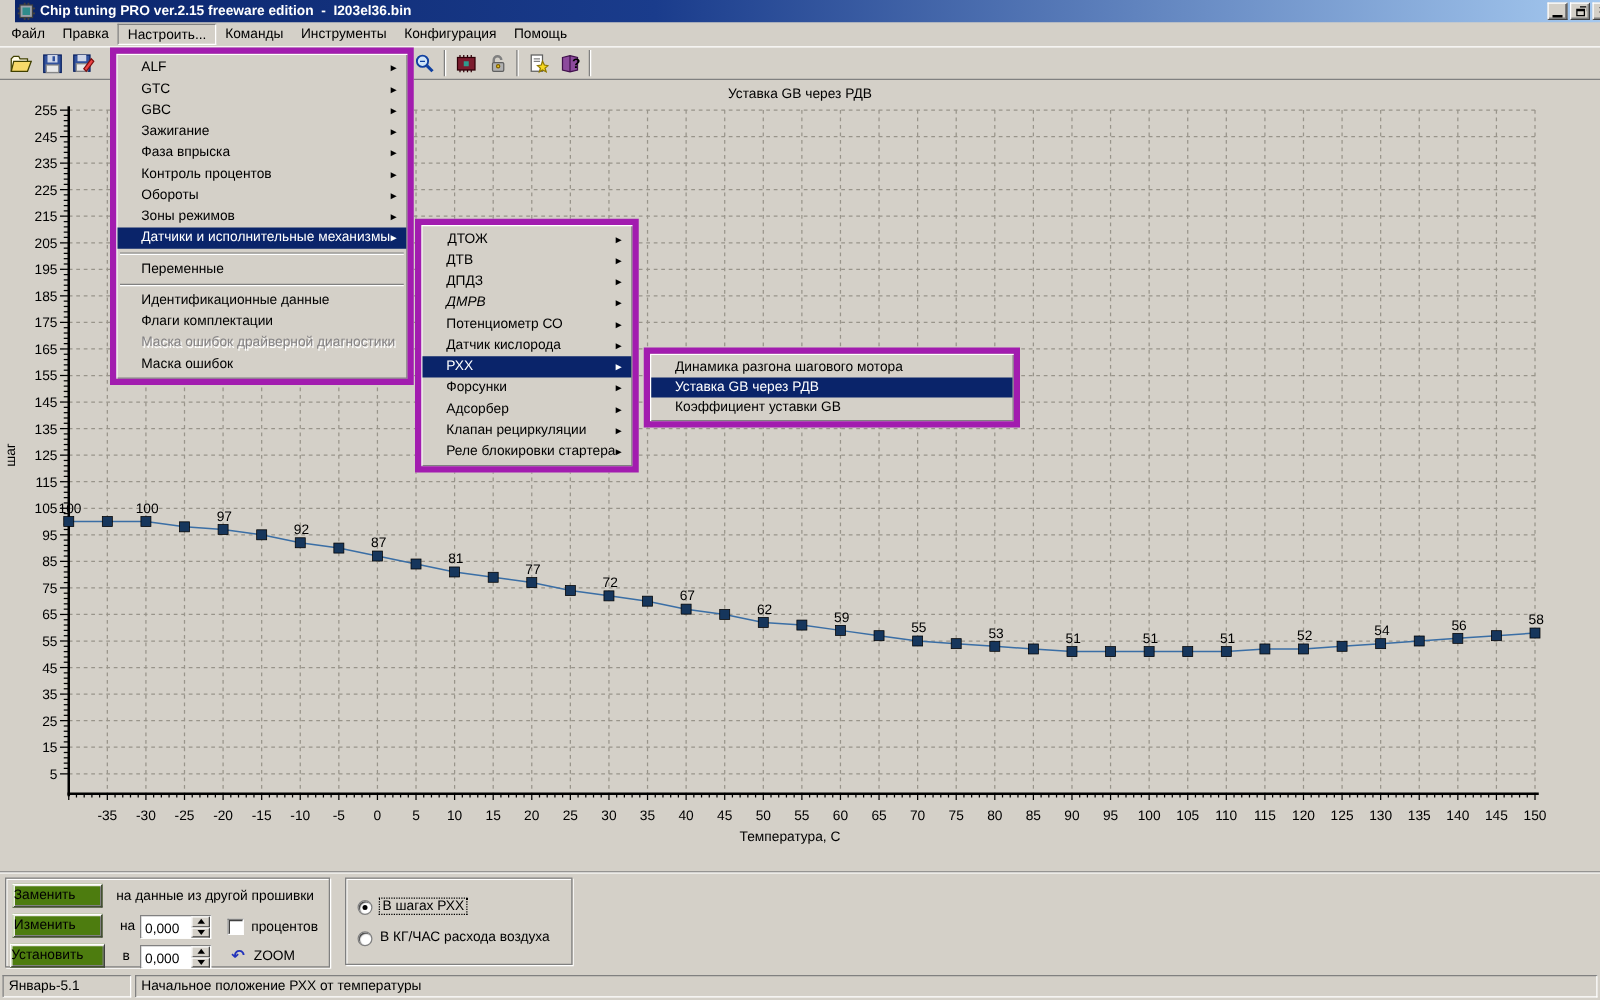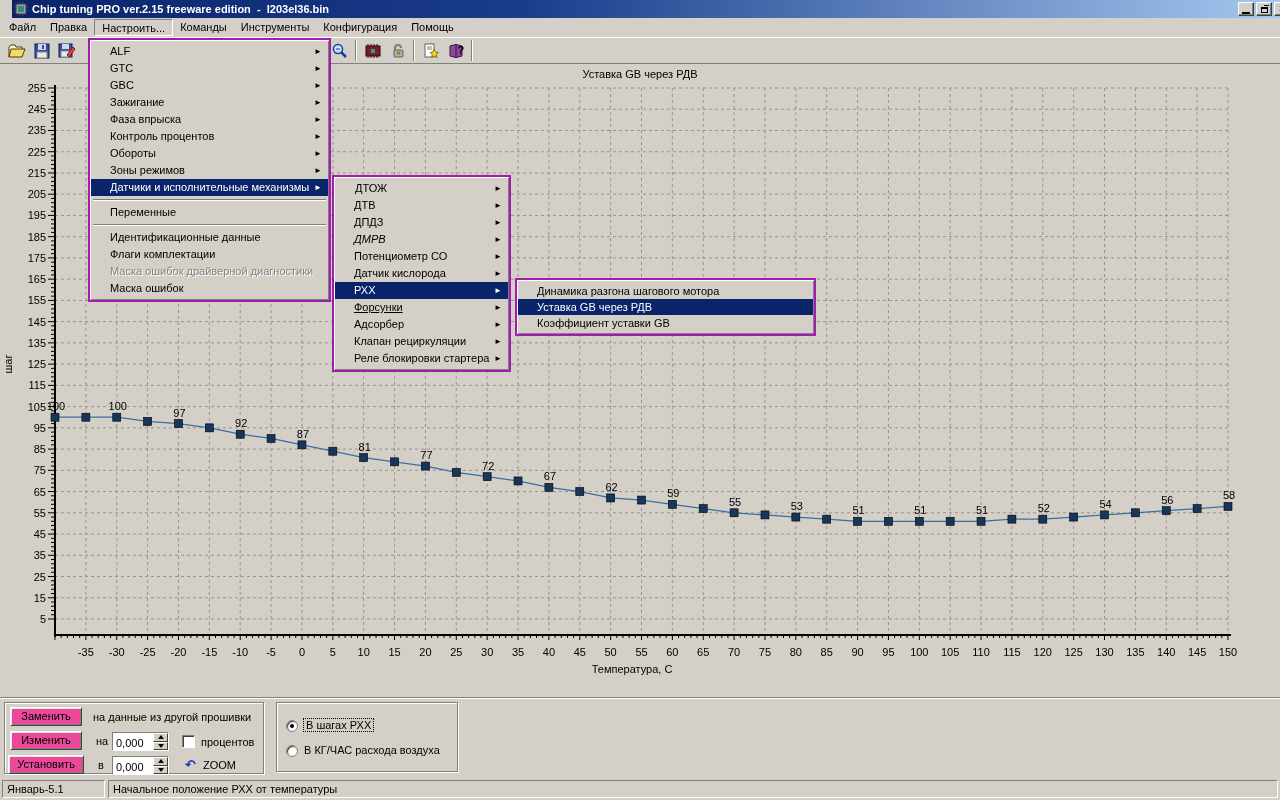--- a/index.html
+++ b/index.html
@@ -36,37 +36,37 @@
   .tb-sep { width:2px; height:21px; border-left:1px solid #808080; border-right:1px solid #fff; margin:0 3px; }
 
   
   #chart-wrap { position:absolute; left:0; top:64px; width:1280px; height:634px; }
   svg text { font-family:"Liberation Sans","DejaVu Sans",sans-serif; font-size:11px; fill:#000; }
 
   .hr-groove { position:absolute; left:0; width:1280px; height:2px;
     border-top:1px solid #808080; border-bottom:1px solid #fff; }
 
   
-  .menu { position:absolute; background:#d4d0c8; border:2px solid #a21caf;
+  .menu { position:absolute; background:#d4d0c8; border:5px solid #a21caf;
     box-shadow:inset 1px 1px 0 #fff, inset -1px -1px 0 #808080; padding:3px 1px; z-index:50; }
   .menu-row { position:relative; height:17px; line-height:17px; padding-left:19px; white-space:nowrap; }
   .menu-row .arrow { position:absolute; right:6px; top:0; font-size:8px; }
   .menu-row.hl { background:#0a246a; color:#fff; }
   .menu-row.disabled { color:#848284; text-shadow:1px 1px 0 #fff; }
   .menu-sep { height:8px; position:relative; }
   .menu-sep::after { content:""; position:absolute; left:2px; right:2px; top:3px;
     border-top:1px solid #808080; border-bottom:1px solid #fff; }
 
   
   #bottom-panel { position:absolute; left:0; top:699px; width:1280px; height:79px; background:#d4d0c8; }
   .groupbox { position:absolute; border:1px solid #808080;
     box-shadow:1px 1px 0 #fff, inset 1px 1px 0 #fff; }
-  .btn { position:absolute; background:#ec4899; border:1px solid;
+  .btn { position:absolute; background:#4d7c0f; border:1px solid;
     border-color:#fff #404040 #404040 #fff; box-shadow:inset 1px 1px 0 #ecebe5, inset -1px -1px 0 #808080;
-    text-align:center; line-height:17px; font-size:11px; }
+    text-align:left; line-height:17px; font-size:11px; }
   .lbl { position:absolute; white-space:nowrap; }
   .spinbox { position:absolute; width:57px; height:19px; background:#fff;
     border:1px solid; border-color:#808080 #fff #fff #808080; box-shadow:inset 1px 1px 0 #404040; display:flex; }
   .spinbox input { flex:1; border:0; outline:0; font:11px "Liberation Sans","DejaVu Sans",sans-serif;
     padding:2px 0 0 3px; background:#fff; width:36px; }
   .updown { width:15px; display:flex; flex-direction:column; }
   .ud-btn { flex:1; background:#d4d0c8; border:1px solid; border-color:#fff #404040 #404040 #fff;
     display:flex; align-items:center; justify-content:center; }
   .tri-up { width:0; height:0; border-left:3px solid transparent; border-right:3px solid transparent; border-bottom:4px solid #000; }
   .tri-dn { width:0; height:0; border-left:3px solid transparent; border-right:3px solid transparent; border-top:4px solid #000; }
@@ -744,21 +744,21 @@
       <div class="menu-row" style="height: 17px; line-height: 17px;"><span>Маска ошибок</span></div>
     </div>
   <div id="menu-sensors" class="menu" style="left:332px; top:175px; width:179px;">
       <div class="menu-row" style="height: 17px; line-height: 17px; padding-left: 20px;"><span>ДТОЖ</span><span class="arrow">►</span></div>
       <div class="menu-row" style="height: 17px; line-height: 17px;"><span>ДТВ</span><span class="arrow">►</span></div>
       <div class="menu-row" style="height: 17px; line-height: 17px;"><span>ДПДЗ</span><span class="arrow">►</span></div>
       <div class="menu-row" style="height: 17px; line-height: 17px; font-style: italic;"><span>ДМРВ</span><span class="arrow">►</span></div>
       <div class="menu-row" style="height: 17px; line-height: 17px;"><span>Потенциометр СО</span><span class="arrow">►</span></div>
       <div class="menu-row" style="height: 17px; line-height: 17px;"><span>Датчик кислорода</span><span class="arrow">►</span></div>
       <div class="menu-row hl" style="height: 17px; line-height: 17px;"><span>РХХ</span><span class="arrow">►</span></div>
-      <div class="menu-row" style="height: 17px; line-height: 17px; text-decoration: underline;"><span>Форсунки</span><span class="arrow">►</span></div>
+      <div class="menu-row" style="height: 17px; line-height: 17px;"><span>Форсунки</span><span class="arrow">►</span></div>
       <div class="menu-row" style="height: 17px; line-height: 17px;"><span>Адсорбер</span><span class="arrow">►</span></div>
       <div class="menu-row" style="height: 17px; line-height: 17px;"><span>Клапан рециркуляции</span><span class="arrow">►</span></div>
       <div class="menu-row" style="height: 17px; line-height: 17px;"><span>Реле блокировки стартера</span><span class="arrow">►</span></div>
     </div>
   <div id="menu-rxx" class="menu" style="left:515px; top:278px; width:301px;">
       <div class="menu-row" style="height: 16px; line-height: 16px;"><span>Динамика разгона шагового мотора</span></div>
       <div class="menu-row hl" style="height: 16px; line-height: 16px;"><span>Уставка GB через РДВ</span></div>
       <div class="menu-row" style="height: 16px; line-height: 16px;"><span>Коэффициент уставки GB</span></div>
     </div>
 

